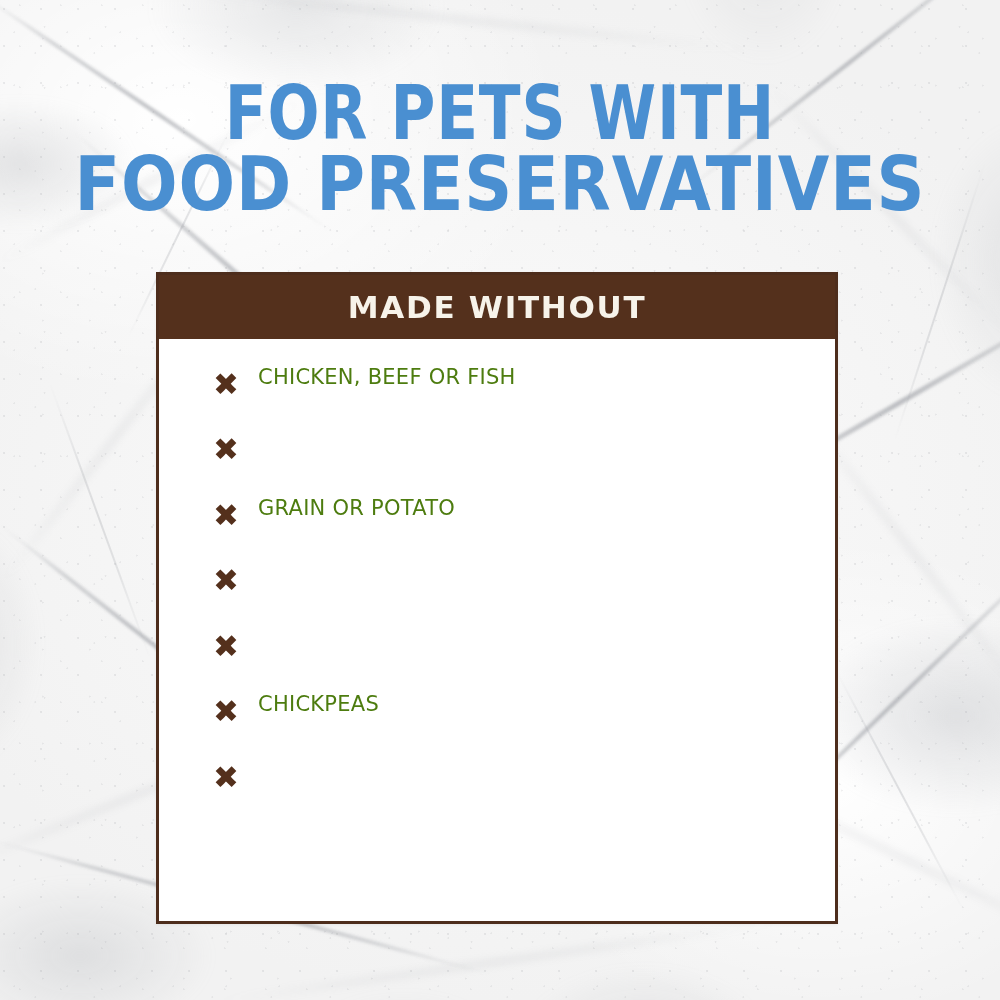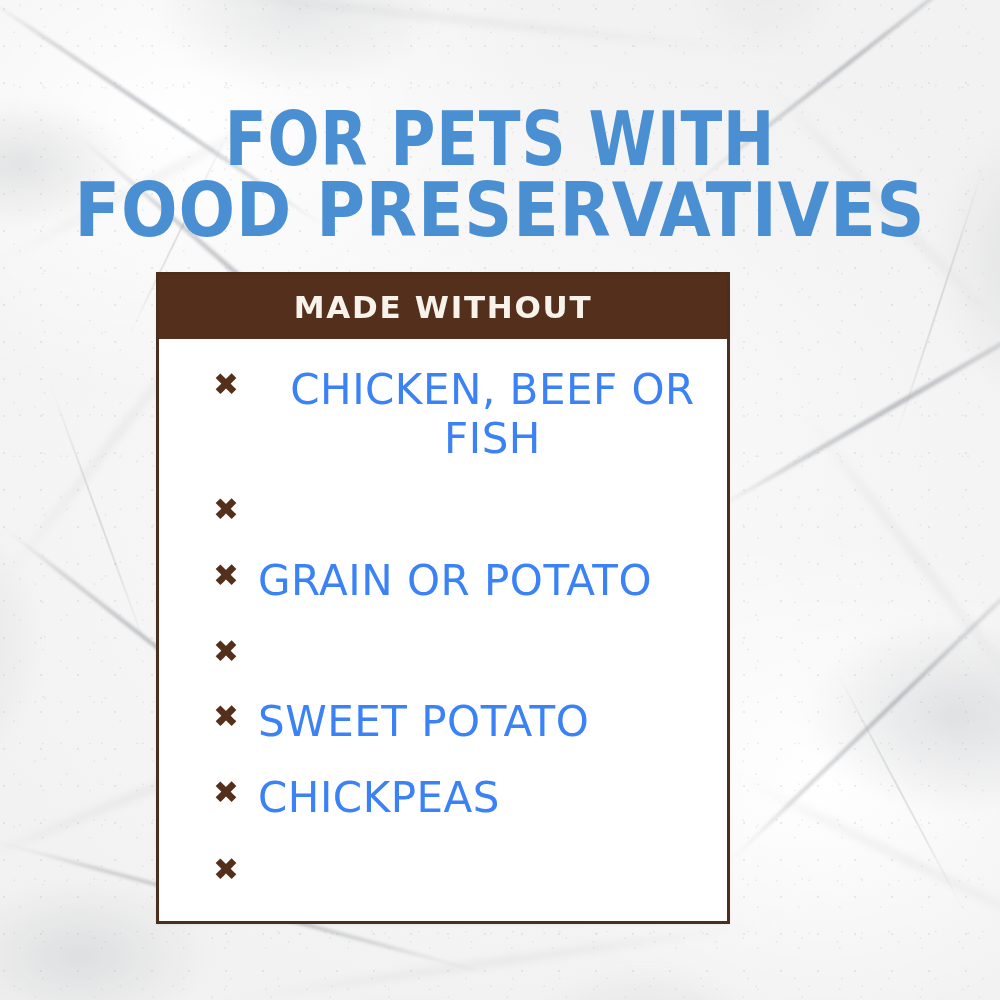--- a/index.html
+++ b/index.html
@@ -94,21 +94,20 @@
     background-size:37px 37px, 53px 53px, 41px 41px, 61px 61px, 47px 47px, 59px 59px;
   }
 
   
   #headline {
     position:absolute;
     left:0; right:0; top:78px;
     text-align:center;
     line-height:.96;
     z-index:5;
-    margin-top:26px;
   }
   #headline .hl {
     display:block;
     font-family:"DejaVu Sans Condensed","Liberation Sans Narrow","Liberation Sans", sans-serif;
     font-weight:700;
     font-size:74px;
     letter-spacing:.012em;
     color:#4a8fd1;
     transform:scaleX(.92);
     transform-origin:center;
@@ -116,21 +115,21 @@
   }
   #headline .hl.line2 {
     font-size:74px;
     transform:scaleX(1.0);
   }
 
   
   #card {
     position:absolute;
     left:156px; top:272px;
-    width:574px; height:652px;
+    width:682px; height:652px;
     background:#ffffff;
     border:3px solid #4d2d1c;
     z-index:6;
     box-shadow:0 1px 3px rgba(0,0,0,.05);
   }
 
   #card-header {
     background:#54301c;
     height:64px;
     display:flex;
@@ -167,24 +166,24 @@
     margin-right:17px;
     color:#54301c;
     font-family:"DejaVu Sans","Liberation Sans", sans-serif;
     font-size:31px;
     font-weight:700;
     line-height:1.24;
     text-align:center;
   }
 
   .row-text {
-    color:#3b82f6;
+    color:#4d7c0f;
     font-family:"DejaVu Sans","Liberation Sans", sans-serif;
     font-weight:400;
-    font-size:42px;
+    font-size:21px;
     letter-spacing:.012em;
     line-height:1.17;
     white-space:pre-line;
     text-align:center;
   }
 </style>
 </head>
 <body>
 
 <div id="stage">
@@ -243,21 +242,20 @@
           <span class="xmark">✖</span>
           <span class="row-text">GRAIN OR POTATO</span>
         </li>
 
         <li class="row">
           <span class="xmark">✖</span>
         </li>
 
         <li class="row">
           <span class="xmark">✖</span>
-          <span class="row-text">SWEET POTATO</span>
         </li>
 
         <li class="row">
           <span class="xmark">✖</span>
           <span class="row-text">CHICKPEAS</span>
         </li>
 
         <li class="row">
           <span class="xmark">✖</span>
         </li>

